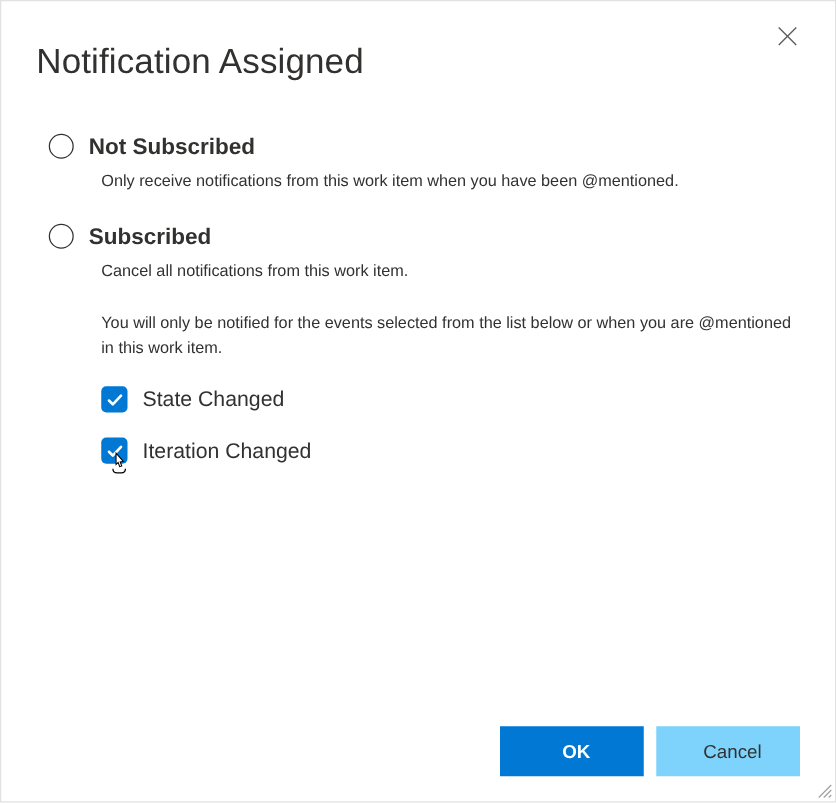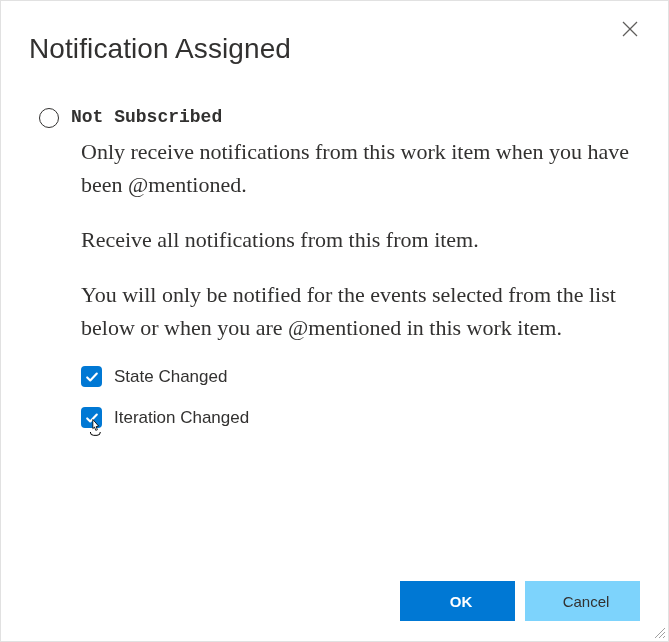--- a/index.html
+++ b/index.html
@@ -35,23 +35,22 @@
     font-weight: 300;
     margin: 10px 0 40px 0;
     color: #323130;
     letter-spacing: 0.1px;
   }
   .options {
     padding-left: 10px;
   }
   .option {
     display: flex;
-    align-items: center;
+    align-items: flex-start;
     margin-bottom: 6px;
-    font-family: Liberation Mono, monospace;
   }
   .radio {
     width: 20px;
     height: 20px;
     border-radius: 50%;
     border: 1.8px solid #323130;
     margin-right: 12px;
     flex-shrink: 0;
     margin-top: 2px;
     display: flex;
@@ -70,26 +69,25 @@
     border-radius: 50%;
     background: #0078d4;
   }
   .opt-label {
     font-weight: 700;
     font-size: 18px;
     color: #323130;
     line-height: 24px;
   }
   .opt-desc {
-    font-size: 22px;
+    font-size: 13px;
     color: #323130;
     margin: 6px 0 22px 42px;
     line-height: 1.5;
     max-width: 560px;
-    font-family: Liberation Serif, serif;
   }
   .sub-checks {
     margin-left: 42px;
     margin-top: 0px;
   }
   .check-row {
     display: flex;
     align-items: center;
     margin-bottom: 20px;
     position: relative;
@@ -176,21 +174,25 @@
   <h1 class="title">Notification Assigned</h1>
 
   <div class="options">
 
     <div class="option">
       <div class="radio"></div>
       <div class="opt-label">Not Subscribed</div>
     </div>
     <div class="opt-desc">Only receive notifications from this work item when you have been @mentioned.</div>
 
-    <div class="opt-desc">Receive all notifications from this from item.</div>
+    <div class="option">
+      <div class="radio"></div>
+      <div class="opt-label">Subscribed</div>
+    </div>
+    <div class="opt-desc">Cancel all notifications from this work item.</div>
 
     <div class="opt-desc">You will only be notified for the events selected from the list below or when you are @mentioned in this work item.</div>
 
     <div class="sub-checks">
 
       <div class="check-row">
         <div class="checkbox checked">
           <svg viewBox="0 0 16 16">
               <polyline points="2.5,8.5 6,12 13.5,4" fill="none" stroke="#fff" stroke-width="2.4" stroke-linecap="round" stroke-linejoin="round"></polyline>
             </svg>

